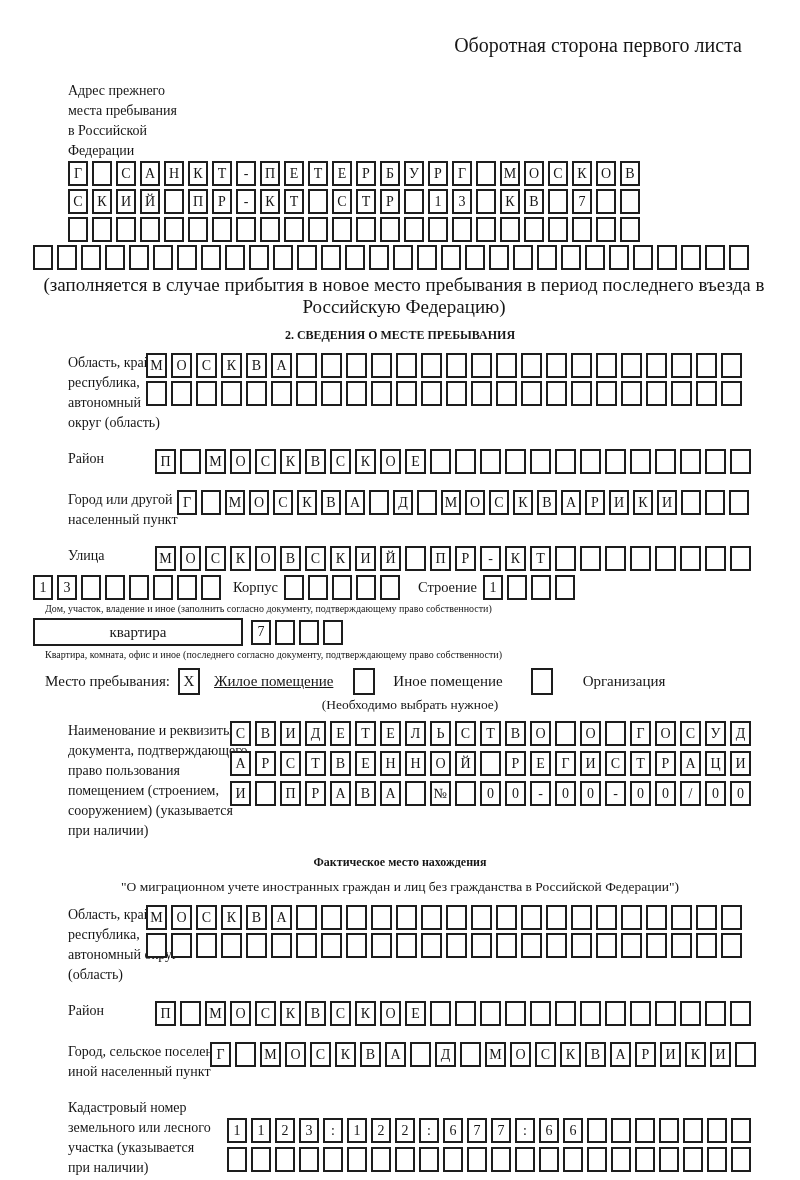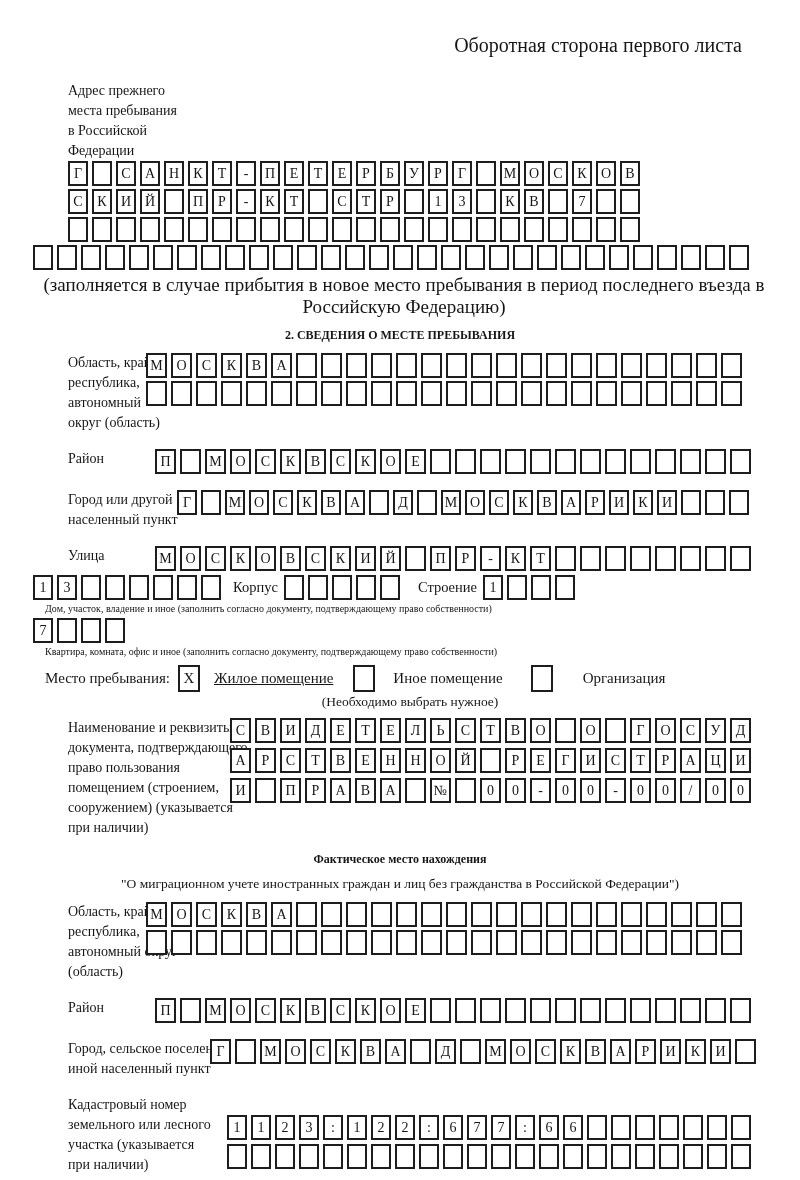--- a/index.html
+++ b/index.html
@@ -381,28 +381,29 @@
   <div class="cells">
       <span class="cell">1</span>
       <span class="cell"></span>
       <span class="cell"></span>
       <span class="cell"></span>
     </div>
 </div>
 <div class="note" style="margin:3px 0 0 45px;">Дом, участок, владение и иное (заполнить согласно документу, подтверждающему право собственности)</div>
 
 <div class="inline-row">
+  <div class="widebox wb-kv">квартира</div>
   <div class="cells">
       <span class="cell">7</span>
       <span class="cell"></span>
       <span class="cell"></span>
       <span class="cell"></span>
     </div>
 </div>
-<div class="note" style="margin:3px 0 0 45px;">Квартира, комната, офис и иное (заполнить согласно документу, подтверждающему право собственности)</div>
+<div class="note" style="margin:3px 0 0 45px;">Квартира, комната, офис и иное (последнего согласно документу, подтверждающему право собственности)</div>
 
 <div class="chk-row">
   <span>Место пребывания:</span>
   <span class="chkbox" style="margin-left:8px;">X</span>
   <span style="margin-left:14px;text-decoration:underline;">Жилое помещение</span>
   <span class="chkbox" style="margin-left:20px;"></span>
   <span style="margin-left:18px;">Иное помещение</span>
   <span class="chkbox" style="margin-left:28px;"></span>
   <span style="margin-left:30px;">Организация</span>
 </div>

